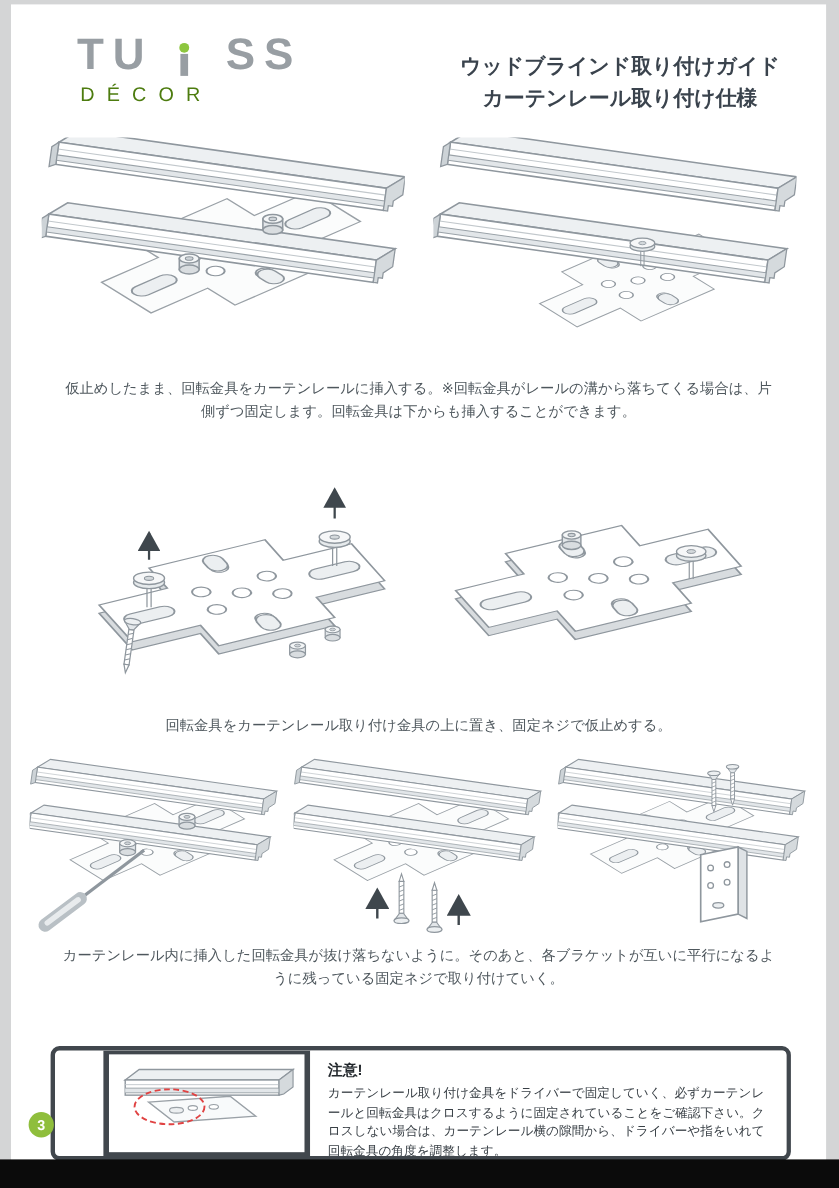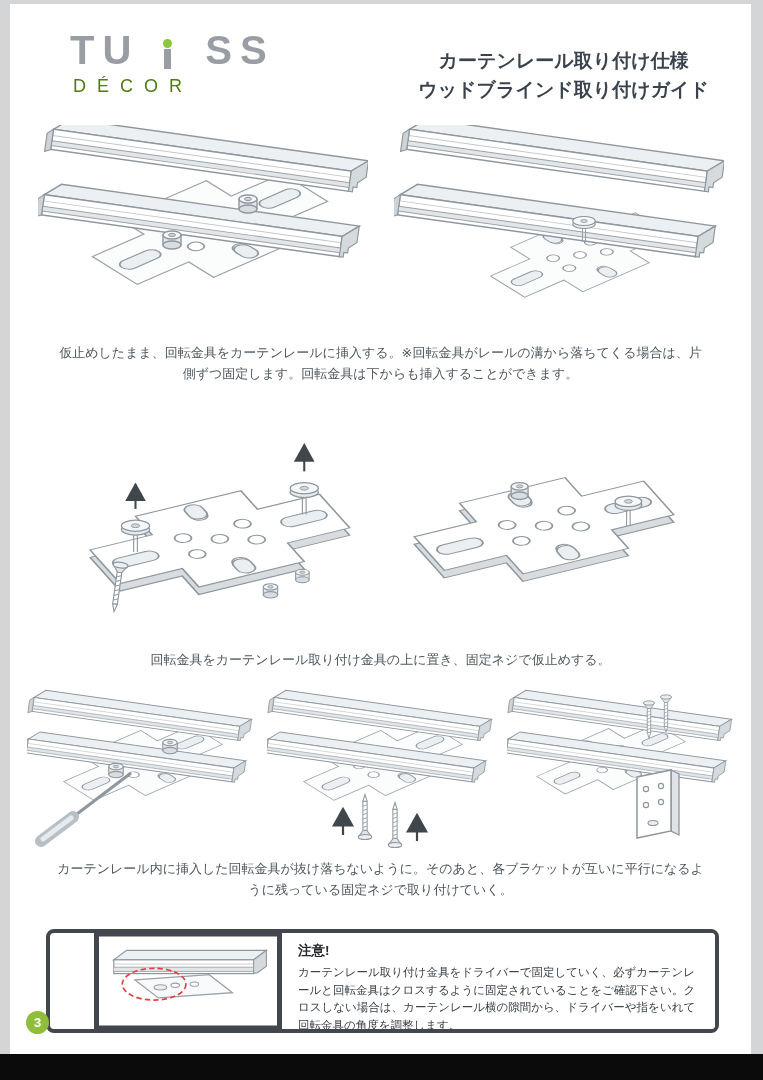--- a/index.html
+++ b/index.html
@@ -31,21 +31,21 @@
   .figrow.s1 { margin-top:16px; }
   .figrow.s2 { margin-top:20px; }
   .figrow.s3 { margin-top:18px; gap:12px; }
   .caption { text-align:center; font-size:13px; color:#4e575d; line-height:1.6; margin:6px auto 0; }
   .caption.c1 { max-width:640px; }
   .caption.c2 { max-width:648px; }
   .caption.c3 { max-width:650px; margin-top:8px; }
   svg.fig { display:block; }
 
   
-  .notice { display:flex; margin:28px 32px 0 36px; border:4px solid #41474d; border-radius:8px;
+  .notice { display:flex; margin:50px 32px 0 36px; border:4px solid #41474d; border-radius:8px;
             overflow:hidden; background:#ffffff; height:104px;padding-left:44px; }
   .notice-figwrap { background:#41474d; display:flex; align-items:center; justify-content:center;
                     padding:4px; flex:0 0 188px; }
   .notice-text { flex:1; padding:9px 16px 6px 16px; background:#ffffff; }
   .notice-title { font-size:13.5px; font-weight:bold; color:#23282d; margin-bottom:4px; }
   .notice-body { font-size:11.5px; color:#383f45; line-height:1.55; }
 
   .page-badge { position:absolute; left:16px; bottom:20px; width:23px; height:23px; border-radius:50%;
                 background:#8fbe3c; color:#ffffff; font-size:13px; font-weight:bold;
                 display:flex; align-items:center; justify-content:center; z-index:10; }
@@ -123,22 +123,22 @@
           <span>TU</span>
             <span class="logo-i">
               <span class="logo-i-dot"></span>
               <span class="logo-i-stem"></span>
             </span>
             <span>SS</span>
         </div>
         <div class="logo-sub">DÉCOR</div>
       </div>
       <div class="title-block">
+        <div>ウッドブラインド取り付けガイド</div>
         <div>カーテンレール取り付け仕様</div>
-        <div>ウッドブラインド取り付けガイド</div>
       </div>
     </div>
 
     <section>
       <div class="figrow s2">
         <svg class="fig" width="330" height="212" viewBox="0 0 330 212">
           <use href="#plate-path" transform="translate(172,104) scale(0.92) scale(1,0.52) rotate(-40)" fill="#fbfcfc" stroke="#9aa1a7" stroke-width="2"></use>
           <use href="#plate-holes" transform="translate(172,104) scale(0.92) scale(1,0.52) rotate(-40)"></use>
           <g transform="rotate(8 165 100)">
             <use href="#rail" transform="translate(-6,26) scale(0.97)"></use>

